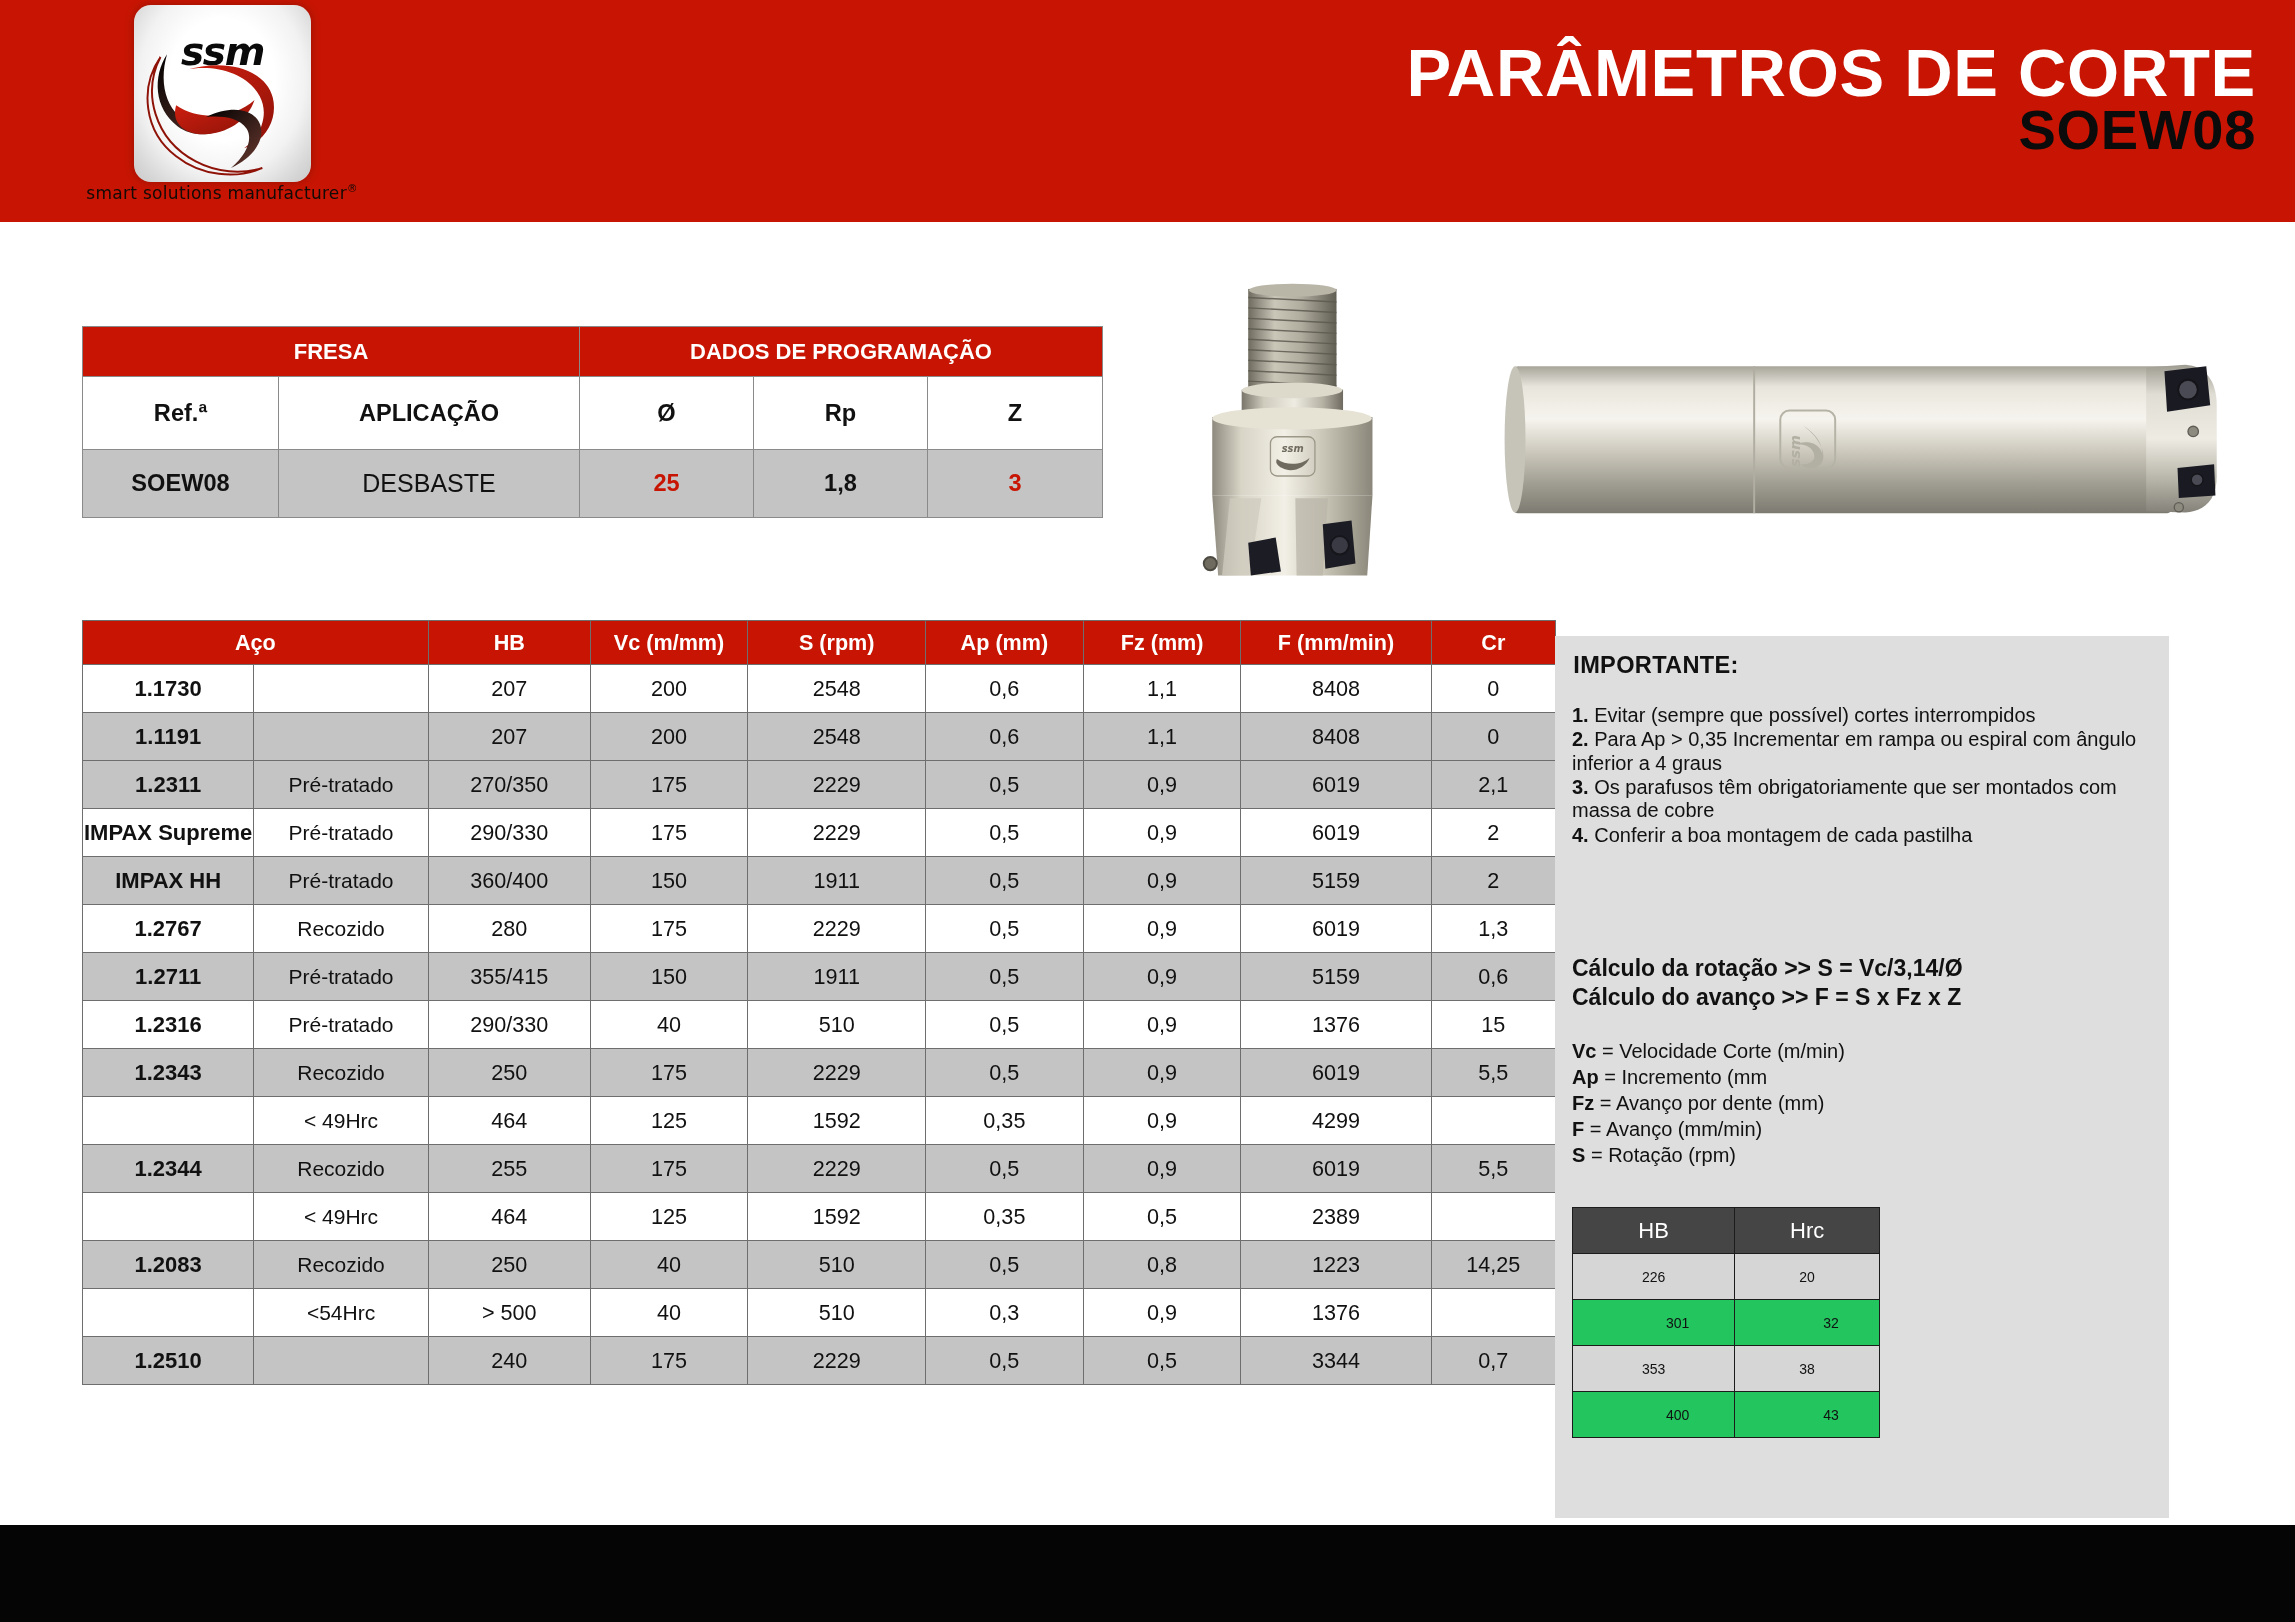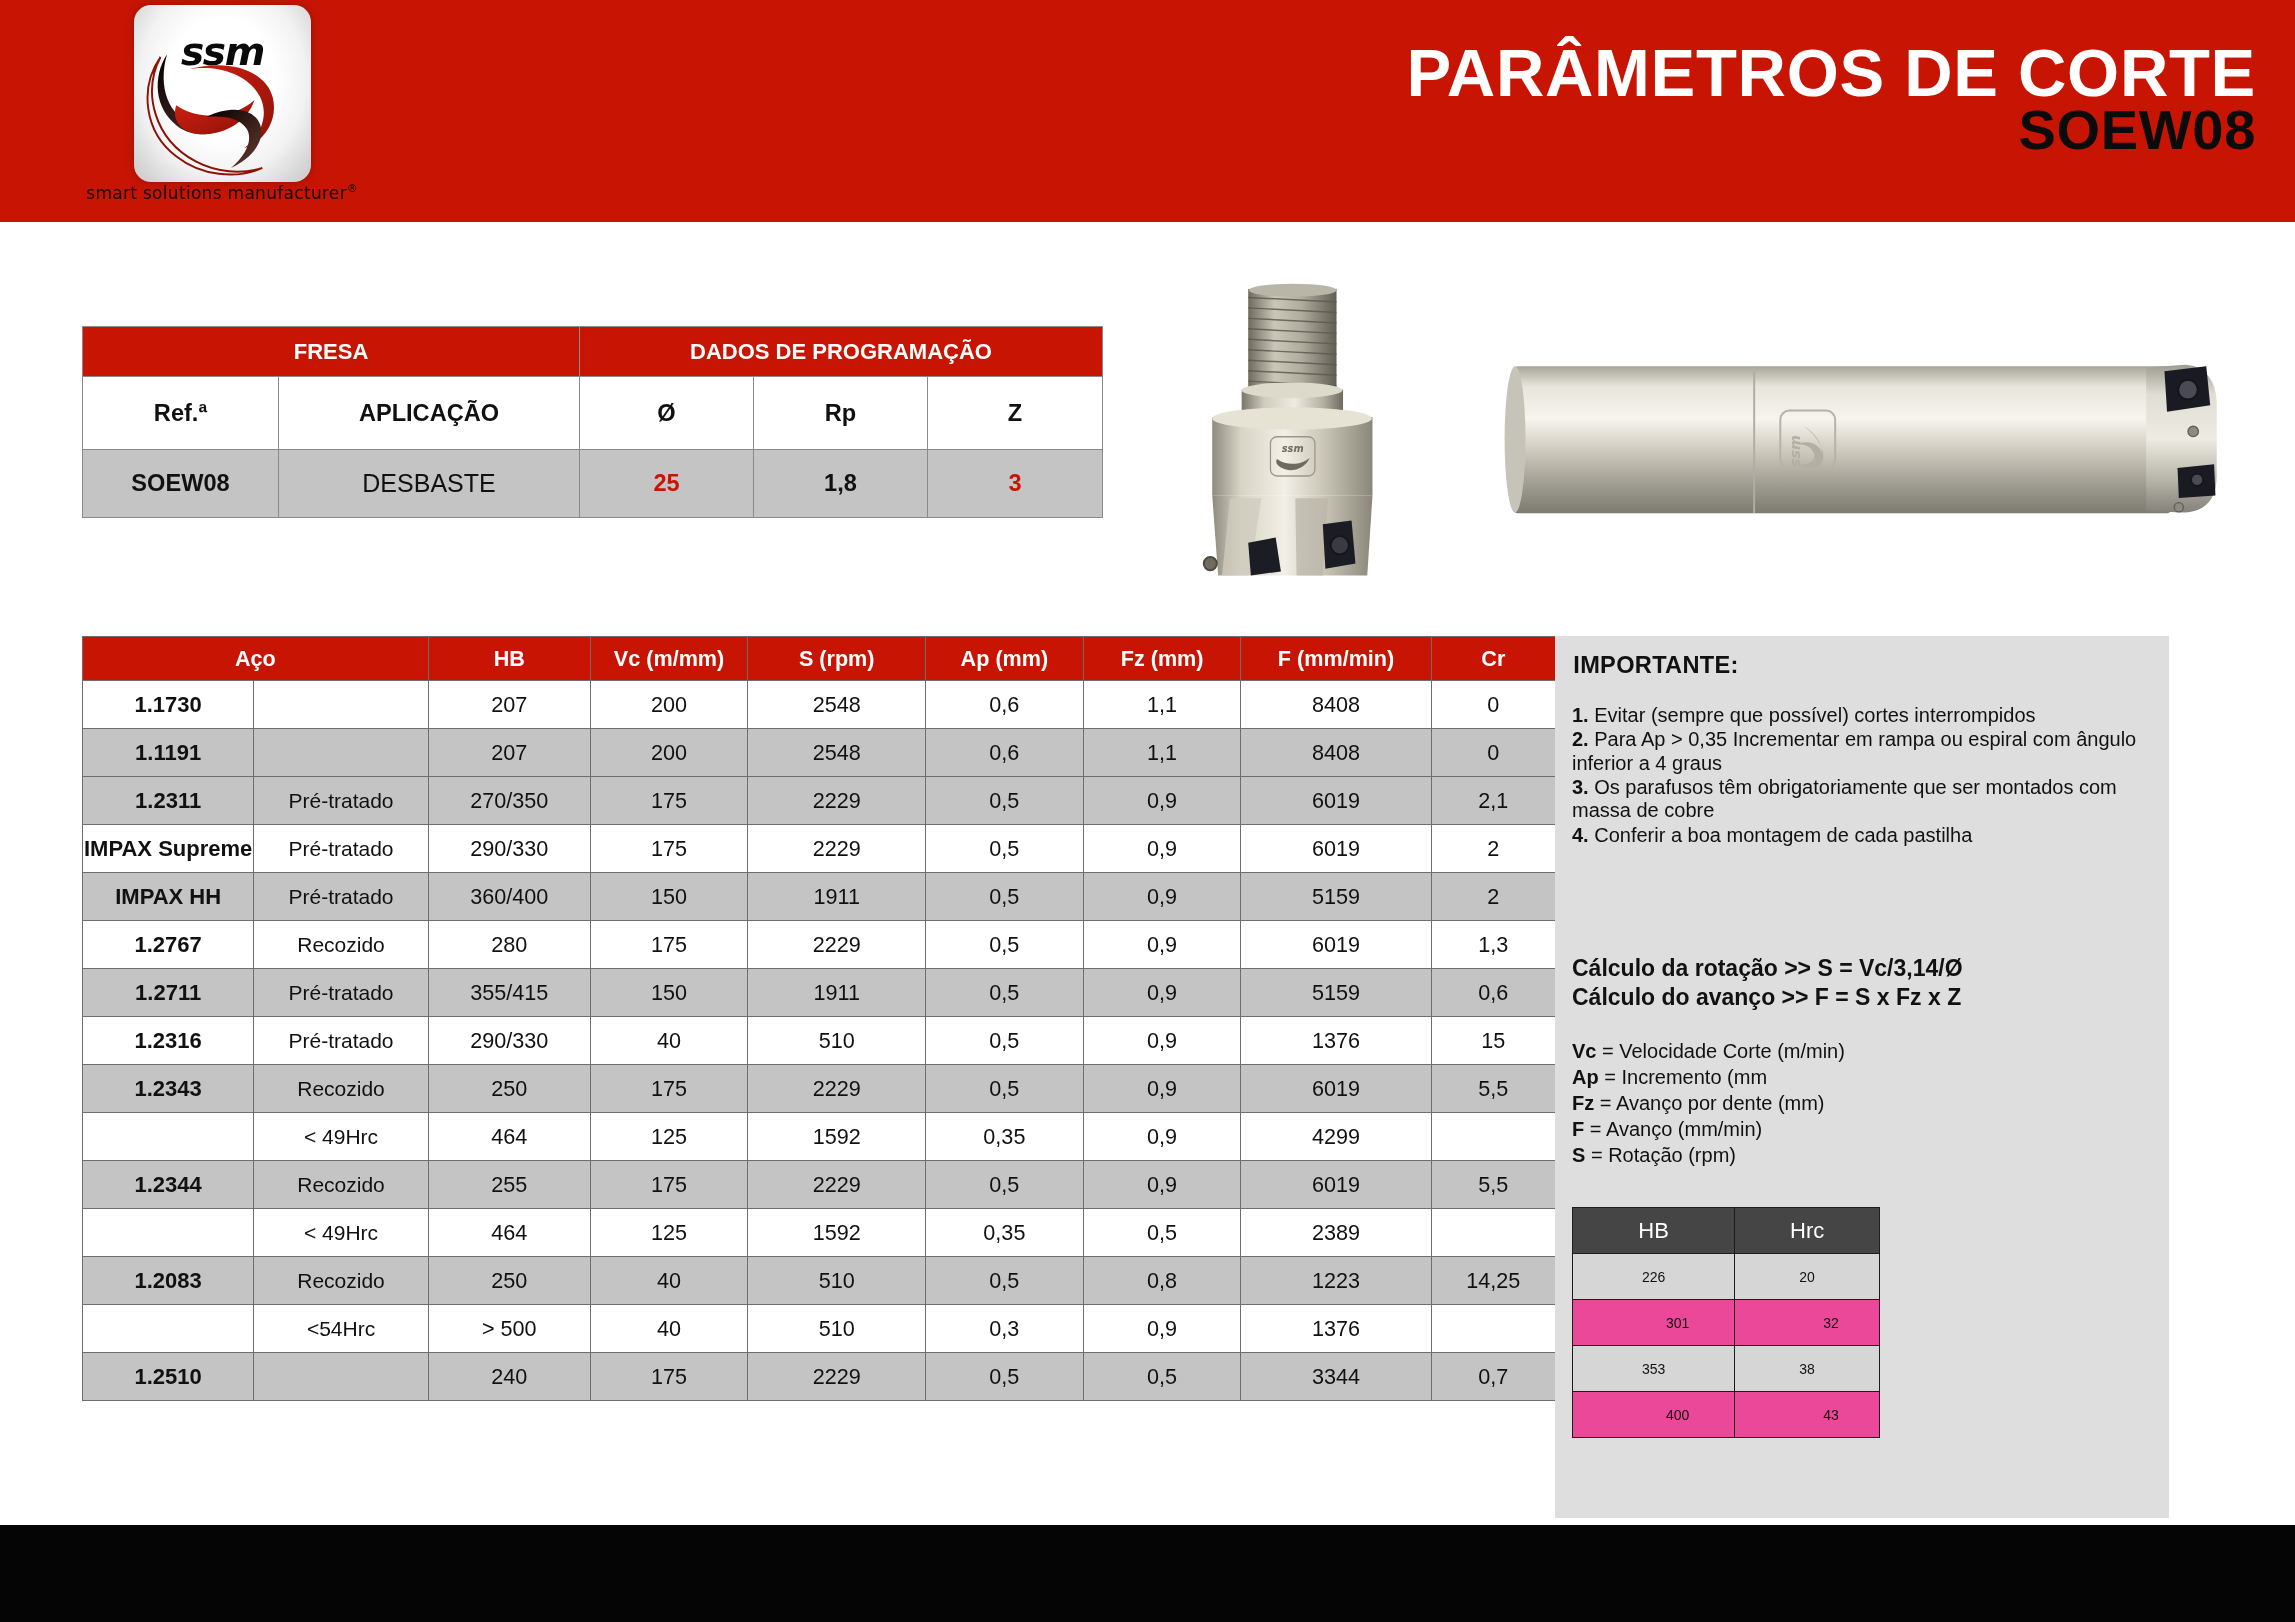--- a/index.html
+++ b/index.html
@@ -86,21 +86,21 @@
   .col-d   { width:174px; }
   .col-rp  { width:174px; }
   .col-z   { width:175px; }
 
   
   .tool-img-1 { position:absolute; left:1171px; top:268px; width:314px; height:327px; }
   .tool-img-2 { position:absolute; left:1492px; top:340px; width:753px; height:196px; }
 
   
   .maintbl {
-    position:absolute; left:82px; top:636px;
+    position:absolute; left:82px; top:620px;
     width:1474px;
     border-collapse:collapse;
     font-family:"Liberation Sans", sans-serif;
   }
   .maintbl th, .maintbl td {
     border:1.3px solid #6e6e6e;
     text-align:center; vertical-align:middle;
     font-size:21.6px; color:#111;
     height:48px;
   }
@@ -151,21 +151,21 @@
     border-collapse:collapse; width:308px;
     font-family:"Liberation Sans", sans-serif;
   }
   .hbtbl th, .hbtbl td {
     border:1.3px solid #1c1c1c;
     text-align:center; vertical-align:middle;
     height:46px; font-size:14px; color:#111;
   }
   .hbtbl th { background:#454545; color:#ffffff; font-weight:normal; font-size:22px; }
   .hbtbl tr.g td { background:#d6d6d6; }
-  .hbtbl tr.w td { background:#ec4899;padding-left:48px; }
+  .hbtbl tr.w td { background:#22c55e;padding-left:48px; }
 
   
   .footer {
     position:absolute; left:0; top:1525px; width:2295px; height:98px;
     background:#050505;
   }
 </style>
 </head>
 <body>
 

